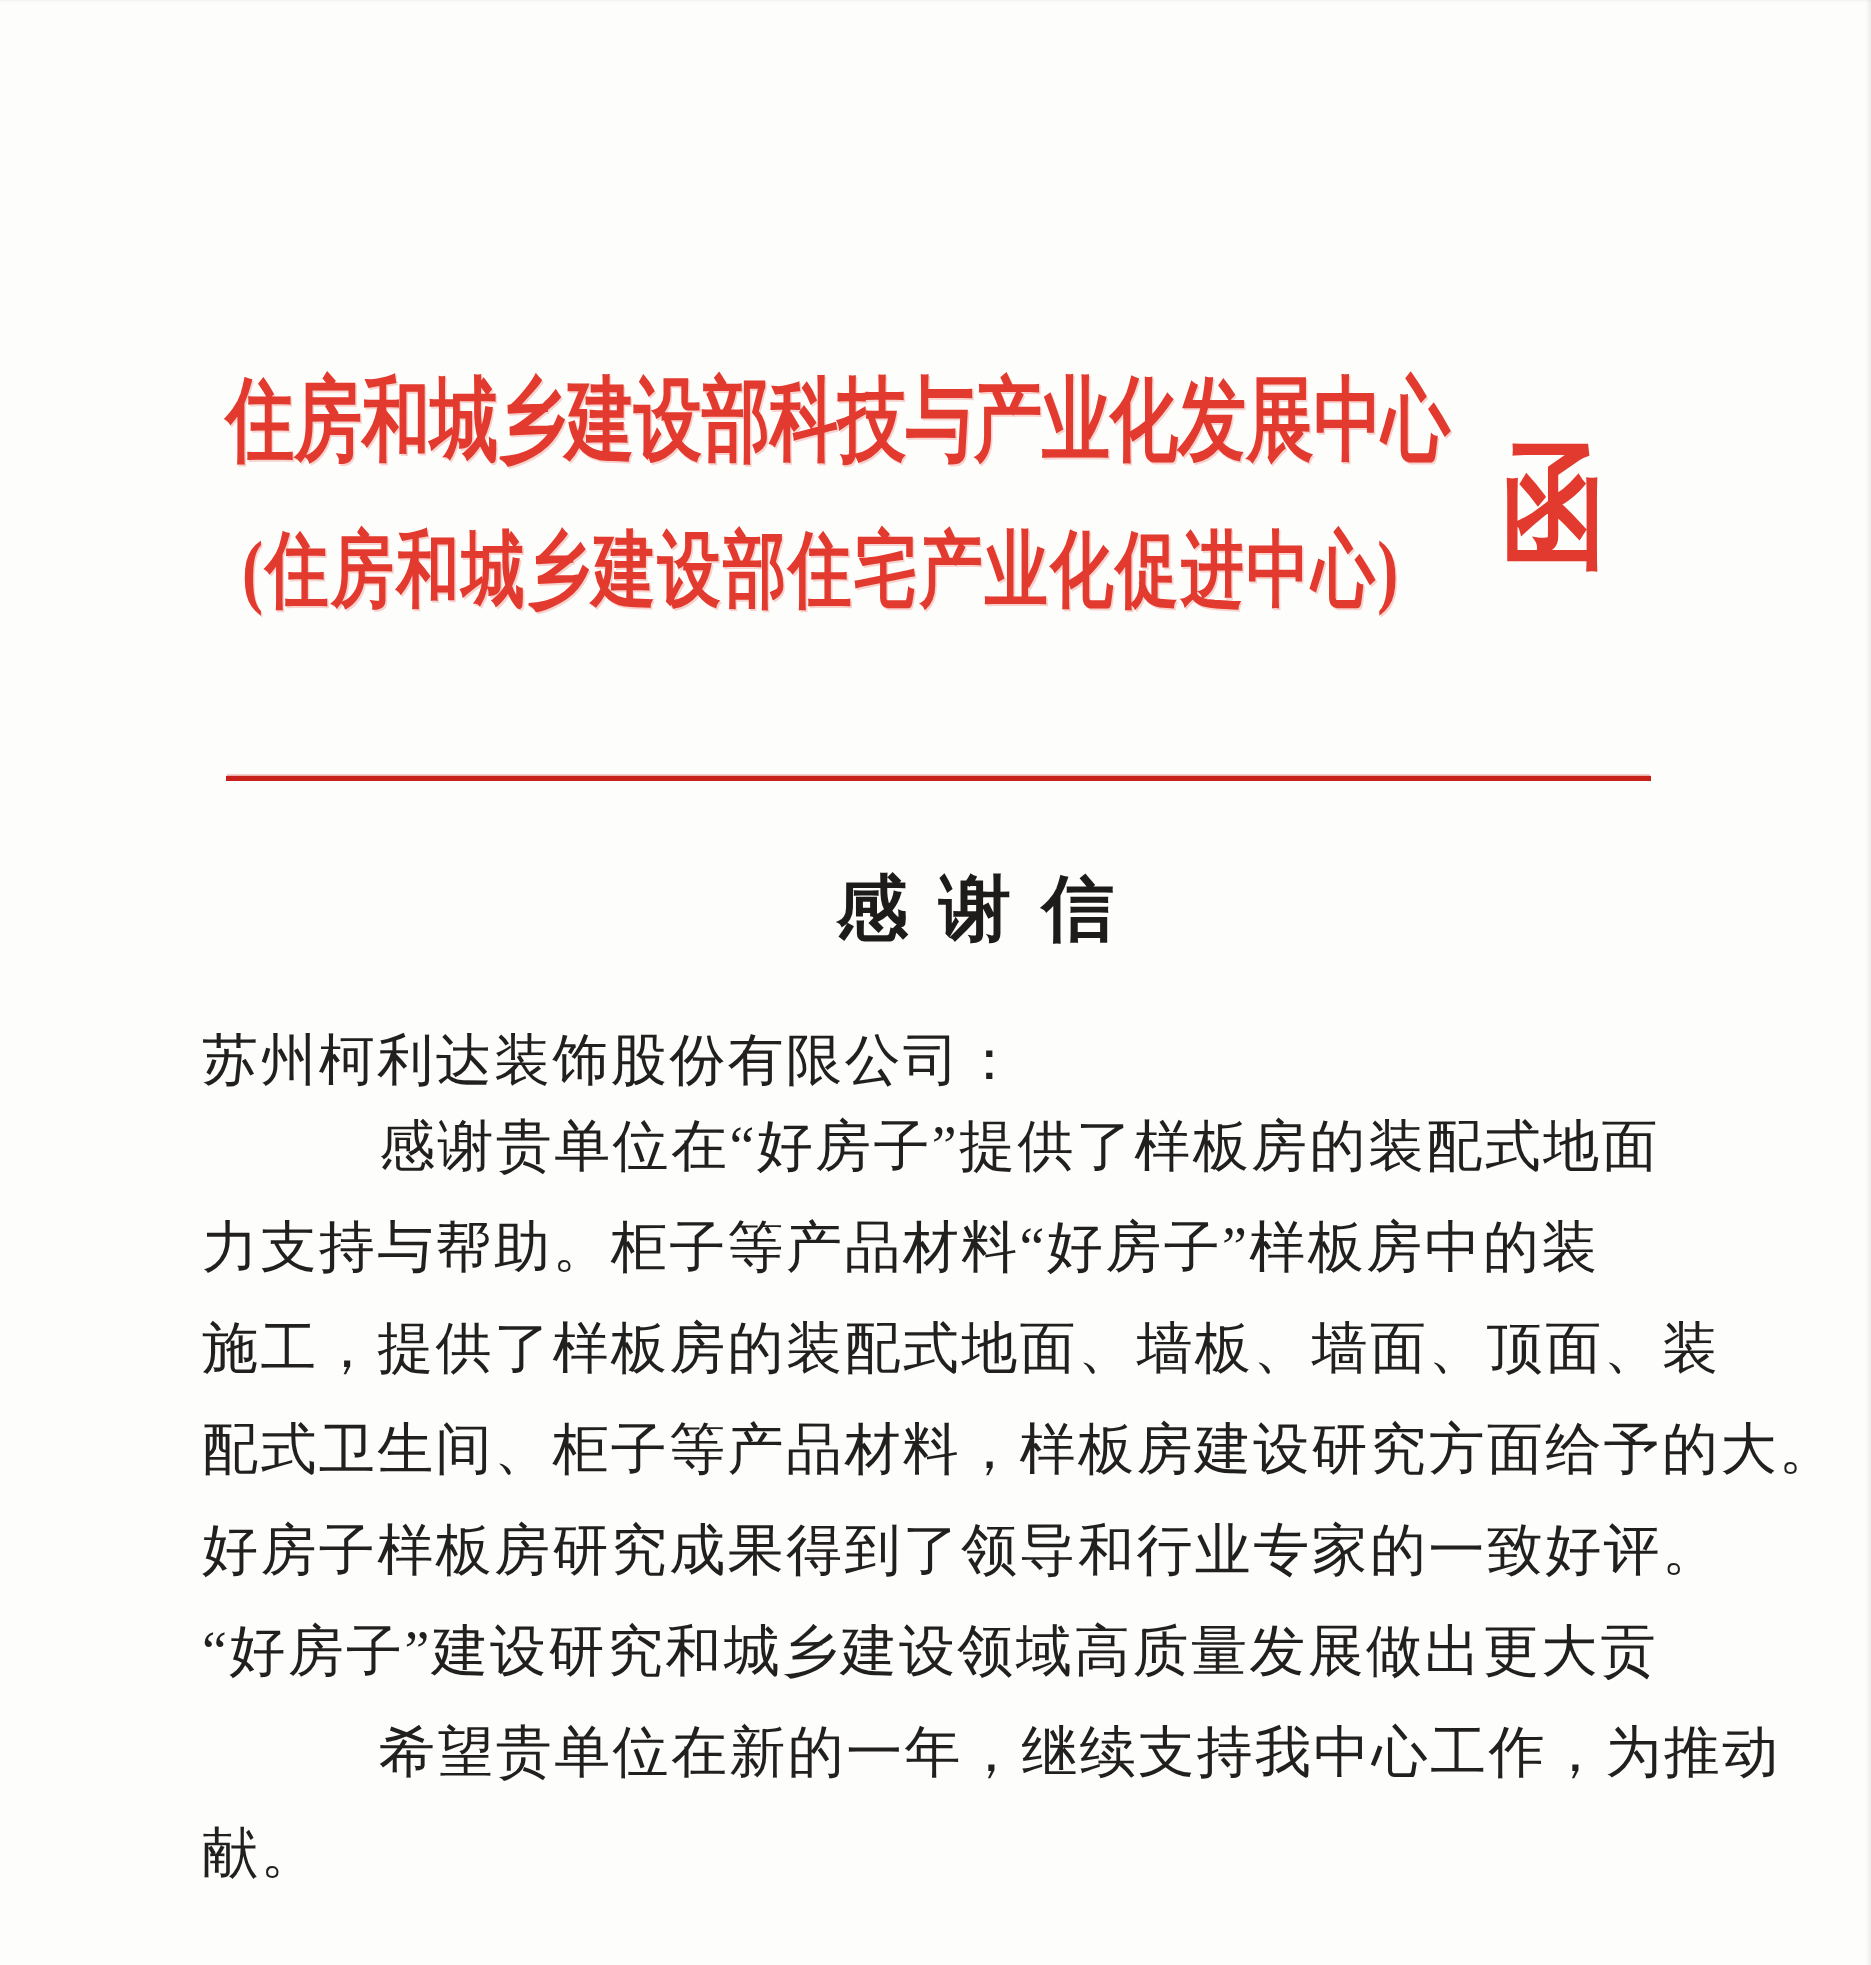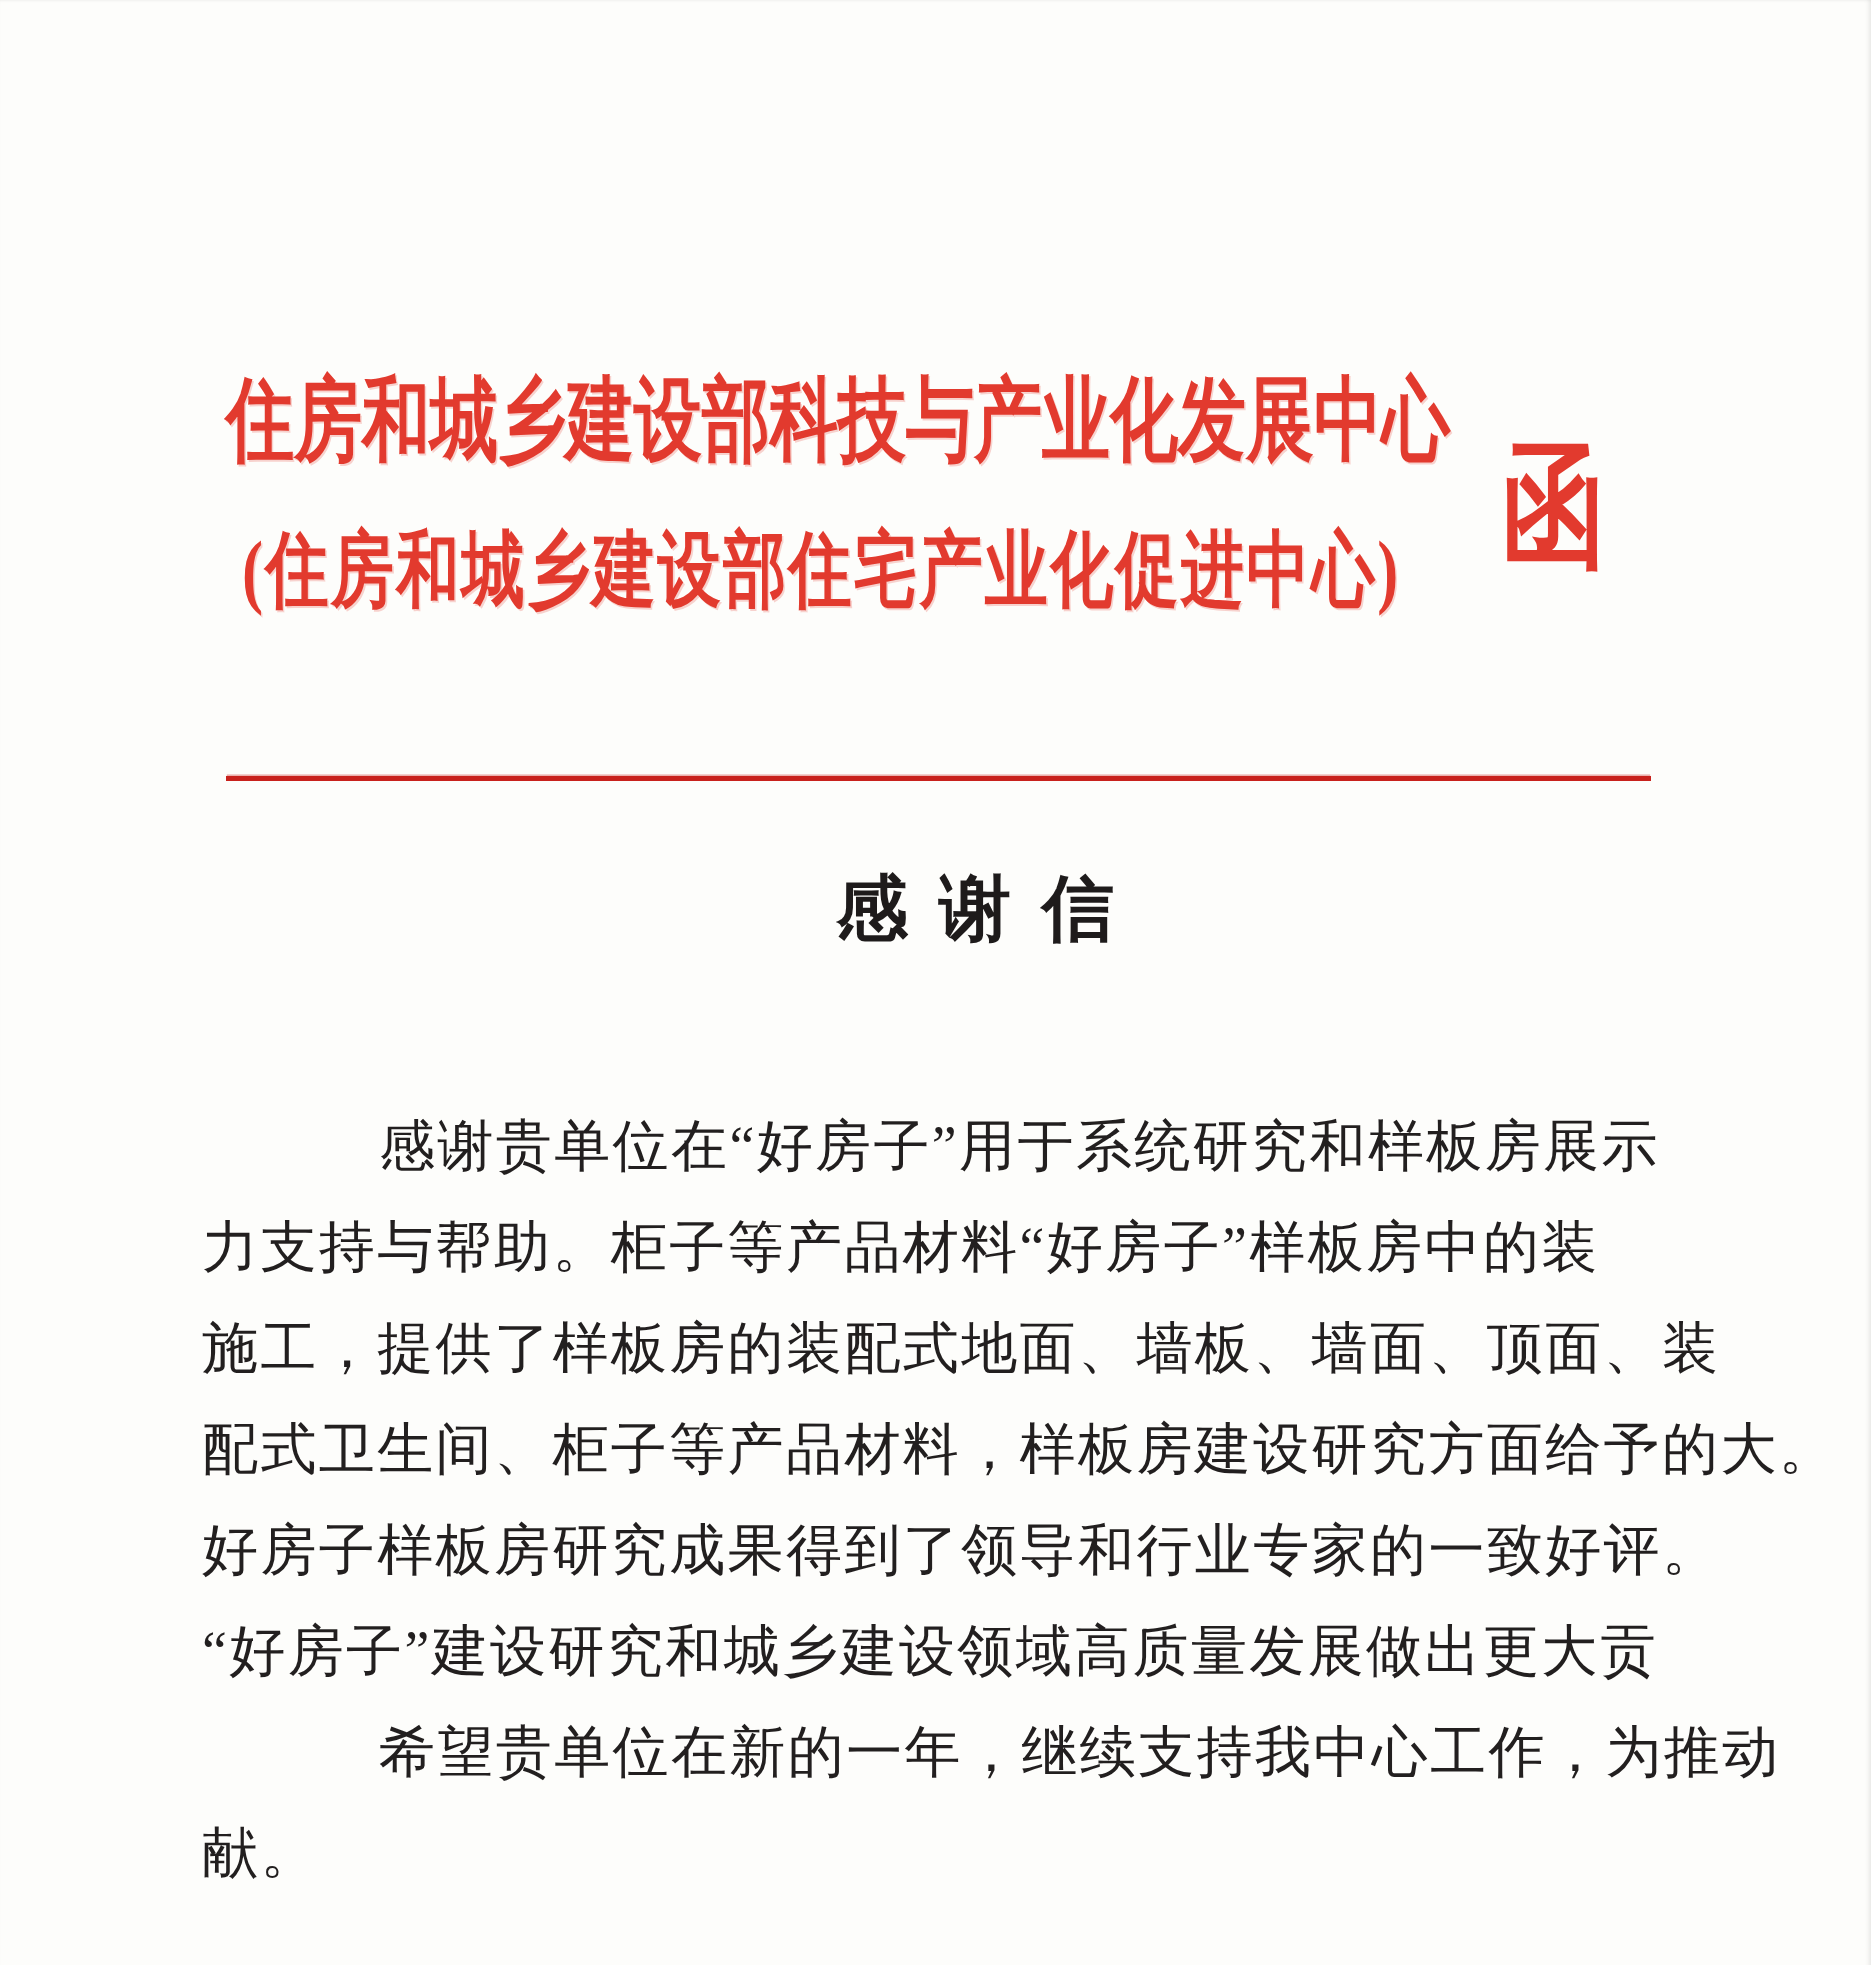--- a/index.html
+++ b/index.html
@@ -62,24 +62,25 @@
 
 <div class="page">
 
   <div class="lh-line1">住房和城乡建设部科技与产业化发展中心</div>
   <div class="lh-line2">(住房和城乡建设部住宅产业化促进中心)</div>
   <div class="seal-char">函</div>
   <div class="divider"></div>
 
   <div class="doc-title">感谢信</div>
 
+  <div class="addressee">苏州柯利达装饰股份有限公司：</div>
 
   <div class="body-lines">
 
-  <div class="body-line indent">感谢贵单位在“好房子”用于系统研究和样板房展示</div>
+  <div class="body-line indent">感谢贵单位在“好房子”提供了样板房的装配式地面</div>
       <div class="body-line">力支持与帮助。柜子等产品材料“好房子”样板房中的装</div>
       <div class="body-line">施工，提供了样板房的装配式地面、墙板、墙面、顶面、装</div>
       <div class="body-line">配式卫生间、柜子等产品材料，样板房建设研究方面给予的大。</div>
       <div class="body-line">好房子样板房研究成果得到了领导和行业专家的一致好评。</div>
       <div class="body-line">“好房子”建设研究和城乡建设领域高质量发展做出更大贡</div>
       <div class="body-line indent">希望贵单位在新的一年，继续支持我中心工作，为推动</div>
       <div class="body-line">献。</div>
     </div>
 
 </div>

